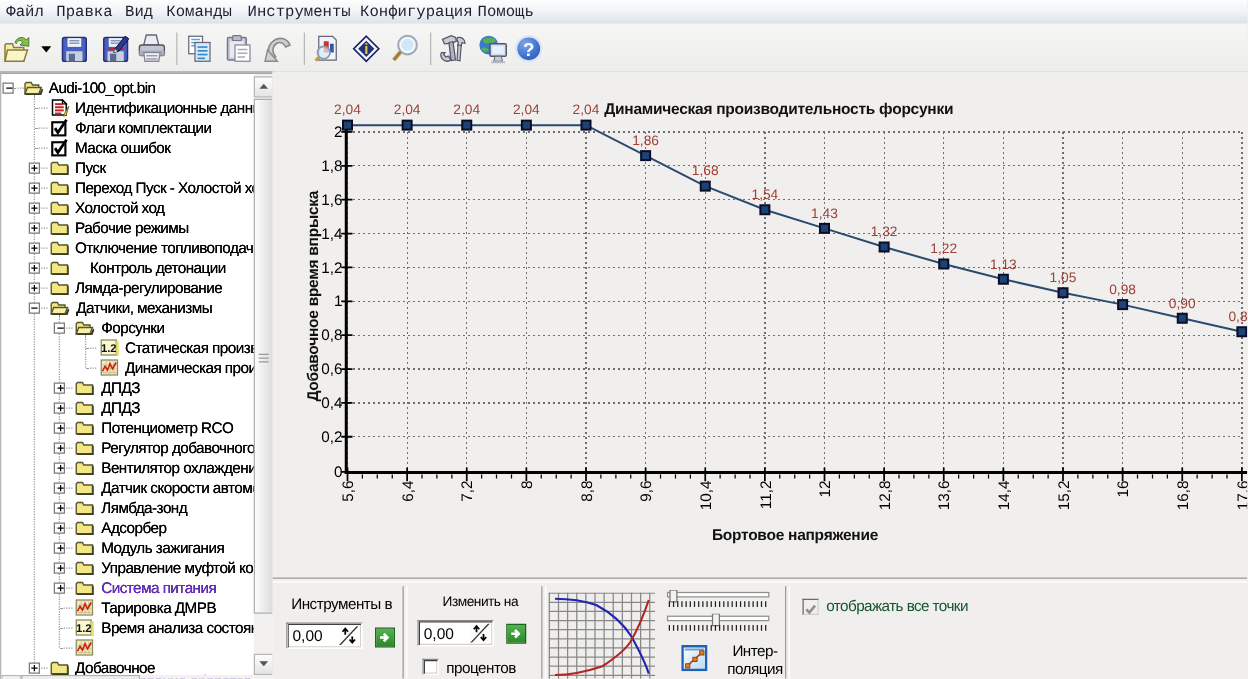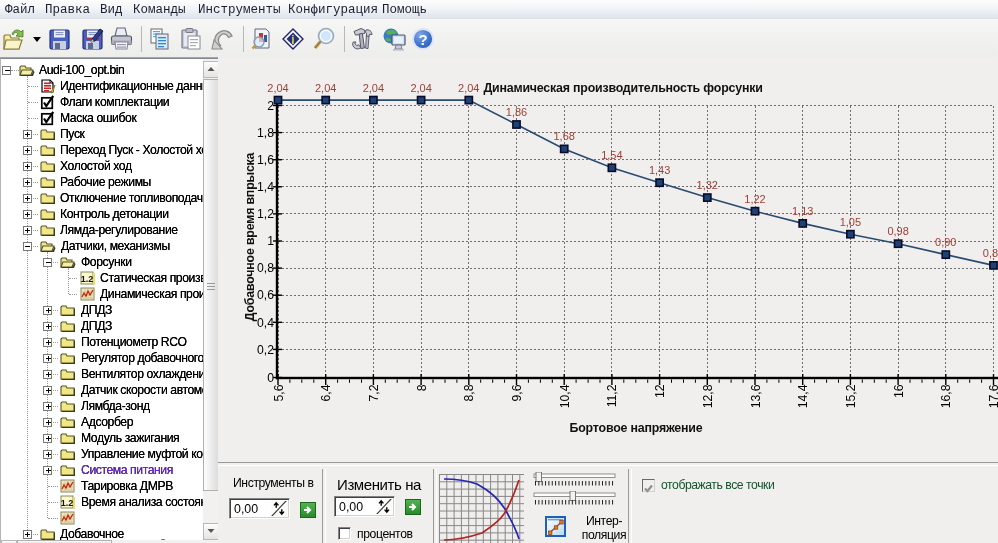--- a/index.html
+++ b/index.html
@@ -222,21 +222,21 @@
 <div style="position:absolute;left:59px;top:131.5px;font-size:12.2px;letter-spacing:-0.42px;color:#000;text-shadow:0 0 0.45px #000;white-space:nowrap">Отключение топливоподачи</div>
 <div style="position:absolute;left:27px;top:155px;width:10px;height:1px;border-top:1px dotted #9a9a9a"></div>
 <div style="position:absolute;left:21.5px;top:150.5px;width:9px;height:9px;background:#fff;border:1px solid #7a7a7a;box-sizing:border-box">
       <div style="position:absolute;left:1.5px;top:3.5px;width:5px;height:1px;background:#000"></div>
       <div style="position:absolute;left:3.5px;top:1.5px;width:1px;height:5px;background:#000"></div>
     </div>
 <svg style="position:absolute;left:38.5px;top:148.0px" width="16" height="14">
       <path d="M1 4 L1 12 L14 12 L14 5 L7 5 L6 3 L2 3 Z" fill="#f2e782" stroke="#55552e" stroke-width="1.1"></path>
       <path d="M14 12 L14 5 L15 6 L15 13 L2 13 L1 12 Z" fill="#3a3a28"></path>
     </svg>
-<div style="position:absolute;left:59px;top:147.5px;font-size:12.2px;letter-spacing:-0.42px;color:#000;text-shadow:0 0 0.45px #000;white-space:nowrap">Контроль детонации</div>
+<div style="position:absolute;left:71px;top:147.5px;font-size:12.2px;letter-spacing:-0.42px;color:#000;text-shadow:0 0 0.45px #000;white-space:nowrap">Контроль детонации</div>
 <div style="position:absolute;left:27px;top:171px;width:10px;height:1px;border-top:1px dotted #9a9a9a"></div>
 <div style="position:absolute;left:21.5px;top:166.5px;width:9px;height:9px;background:#fff;border:1px solid #7a7a7a;box-sizing:border-box">
       <div style="position:absolute;left:1.5px;top:3.5px;width:5px;height:1px;background:#000"></div>
       <div style="position:absolute;left:3.5px;top:1.5px;width:1px;height:5px;background:#000"></div>
     </div>
 <svg style="position:absolute;left:38.5px;top:164.0px" width="16" height="14">
       <path d="M1 4 L1 12 L14 12 L14 5 L7 5 L6 3 L2 3 Z" fill="#f2e782" stroke="#55552e" stroke-width="1.1"></path>
       <path d="M14 12 L14 5 L15 6 L15 13 L2 13 L1 12 Z" fill="#3a3a28"></path>
     </svg>
 <div style="position:absolute;left:59px;top:163.5px;font-size:12.2px;letter-spacing:-0.42px;color:#000;text-shadow:0 0 0.45px #000;white-space:nowrap">Лямда-регулирование</div>
@@ -606,21 +606,21 @@
       <svg style="position:absolute;right:2px;top:2px" width="16" height="15" viewBox="0 0 16 15">
         <rect x="0" y="0" width="16" height="15" fill="#fcfcfb"></rect>
         <path d="M15.5 -0.5 L0.5 15.5" stroke="#333" stroke-width="1.1"></path>
         <path d="M5.2 1.8 L5.2 6.8 M3 4.4 L5.2 1.8 L7.4 4.4" stroke="#000" stroke-width="1.4" fill="none"></path>
         <path d="M10.8 8.2 L10.8 13.2 M8.6 10.6 L10.8 13.2 L13 10.6" stroke="#000" stroke-width="1.4" fill="none"></path>
       </svg>
     </div>
 <div style="position:absolute;left:82px;top:445px;width:16px;height:16px;background:linear-gradient(#53b353,#2a8a2a);border:1px solid #1a661a;box-sizing:border-box"><svg width="14" height="14">
         <path d="M3 7 L8 7 M6 4 L9 7 L6 10" stroke="#fff" stroke-width="2" fill="none"></path>
       </svg></div>
-<div style="position:absolute;left:119px;top:419px;font-size:15px;letter-spacing:-0.4px">Изменить на</div>
+<div style="position:absolute;left:136px;top:419px;font-size:11px;letter-spacing:-0.4px">Изменить на</div>
 <div style="position:absolute;left:116px;top:439px;width:61px;height:21px;background:#fff;border:1px solid;border-color:#848484 #fff #fff #848484;box-shadow:inset 1px 1px 0 #404040, inset -1px -1px 0 #d4d0c8;box-sizing:border-box">
       <div style="position:absolute;left:4px;top:2.5px;font-size:12.4px">0,00</div>
       <svg style="position:absolute;right:2px;top:2px" width="16" height="15" viewBox="0 0 16 15">
         <rect x="0" y="0" width="16" height="15" fill="#fcfcfb"></rect>
         <path d="M15.5 -0.5 L0.5 15.5" stroke="#333" stroke-width="1.1"></path>
         <path d="M5.2 1.8 L5.2 6.8 M3 4.4 L5.2 1.8 L7.4 4.4" stroke="#000" stroke-width="1.4" fill="none"></path>
         <path d="M10.8 8.2 L10.8 13.2 M8.6 10.6 L10.8 13.2 L13 10.6" stroke="#000" stroke-width="1.4" fill="none"></path>
       </svg>
     </div>
 <div style="position:absolute;left:187px;top:442px;width:16px;height:16px;background:linear-gradient(#53b353,#2a8a2a);border:1px solid #1a661a;box-sizing:border-box"><svg width="14" height="14">

